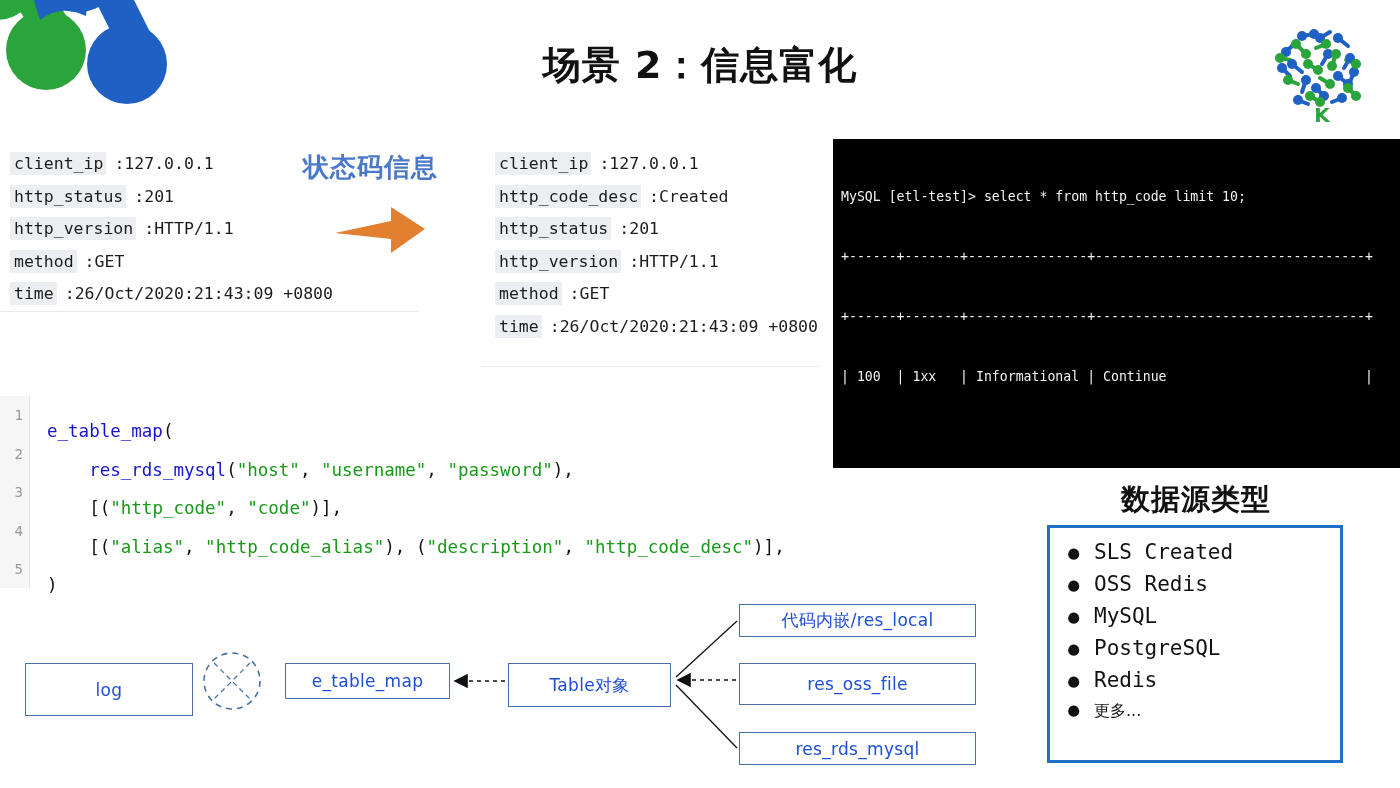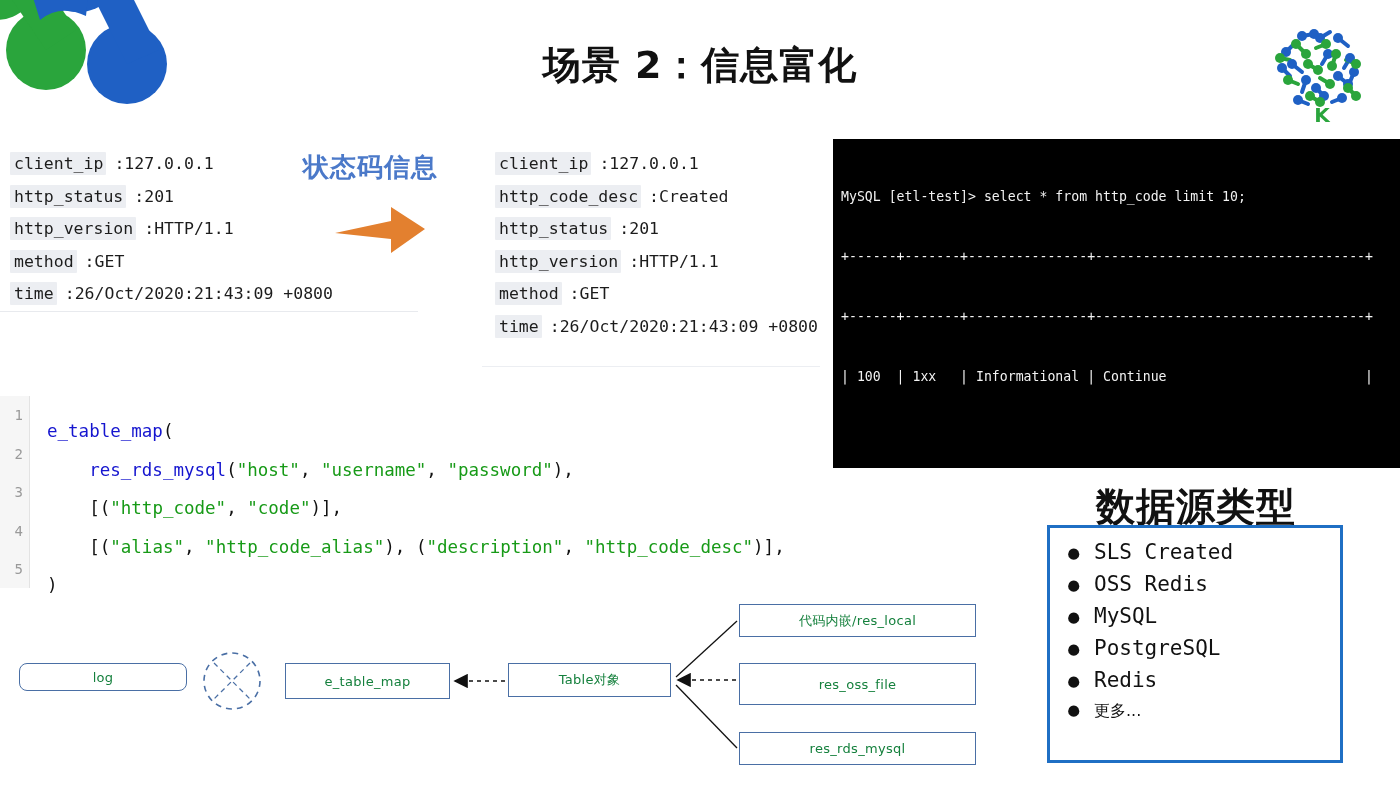--- a/index.html
+++ b/index.html
@@ -165,43 +165,43 @@
   .flow { position: absolute; left: 0; top: 588px; width: 1010px; height: 200px; }
   .fbox {
     position: absolute;
     border: 1.6px solid #4a6fa5;
     background: #ffffff;
     box-sizing: border-box;
     display: flex;
     align-items: center;
     justify-content: center;
     font-family: "DejaVu Sans", sans-serif;
-    font-size: 13px;
-    color: #15803d;
+    font-size: 17px;
+    color: #1d4ed8;
     letter-spacing: .3px;
     text-align: center;
   }
-  #fbox-log        { left: 19px;  top: 75px;  width: 168px; height: 28px; border-radius: 8px; }
+  #fbox-log        { left: 25px;  top: 75px;  width: 168px; height: 53px; }
   #fbox-etablemap  { left: 285px; top: 75px; width: 165px; height: 36px; }
-  #fbox-table      { left: 508px; top: 75px; width: 163px; height: 34px; }
+  #fbox-table      { left: 508px; top: 75px; width: 163px; height: 44px; }
   #fbox-reslocal   { left: 739px; top: 16px;  width: 237px; height: 33px; }
   #fbox-ossfile    { left: 739px; top: 75px;  width: 237px; height: 42px; }
   #fbox-rdsmysql   { left: 739px; top: 144px; width: 237px; height: 33px; }
 
   .flow-svg { position: absolute; left: 0; top: 0; width: 1010px; height: 200px; }
 
   
   .ds-title {
     position: absolute;
     left: 1048px;
     top: 480px;
     width: 296px;
     text-align: center;
     font-family: Liberation Serif, serif;
-    font-size: 39px;
+    font-size: 29px;
     font-weight: 700;
     color: #111111;
     letter-spacing: 1px;
   }
   .ds-box {
     position: absolute;
     left: 1047px;
     top: 525px;
     width: 296px;
     height: 238px;

